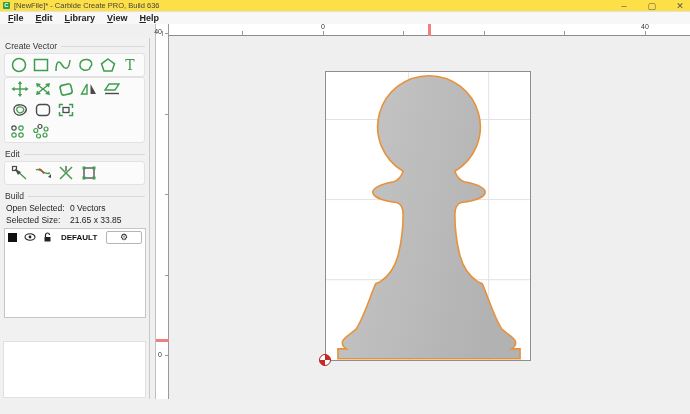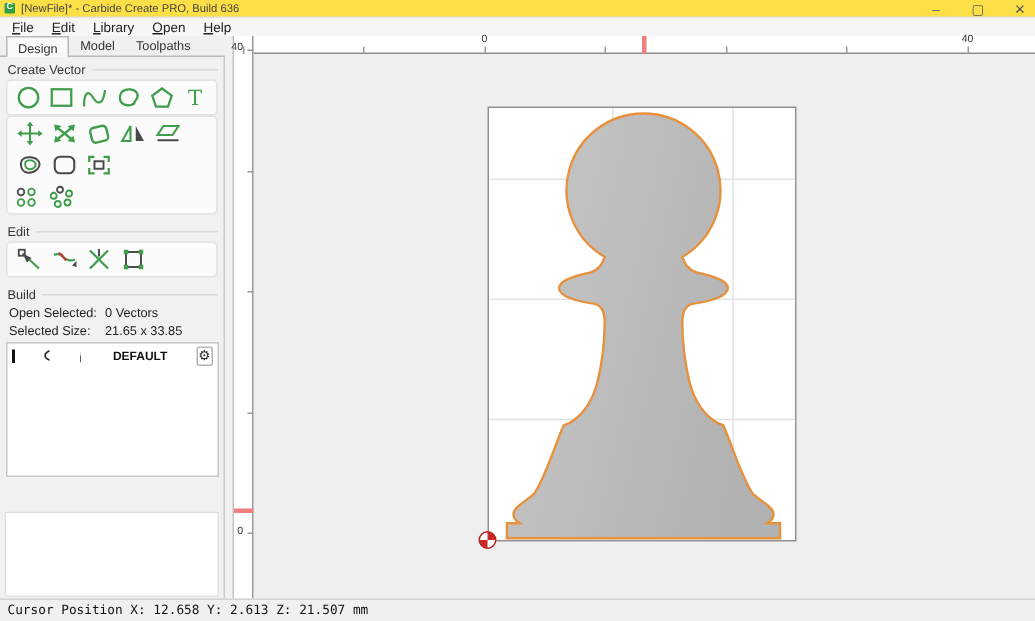--- a/index.html
+++ b/index.html
@@ -9,21 +9,21 @@
 
   
   .titlebar { position:absolute; left:0; top:0; width:690px; height:12px; background:#fde047; border-bottom:1px solid #e2e2e2; display:flex; align-items:center; }
   .app-icon { width:7px; height:7px; margin:0 4px 0 3px; background:#2f9e44; border-radius:1px; color:#fff; font-size:6px; line-height:7px; text-align:center; font-weight:bold; }
   .title-text { font-size:7.5px; color:#444; }
   .win-controls { position:absolute; right:4px; top:0; height:12px; display:flex; gap:16px; align-items:center; }
   .win-btn { font-size:9px; color:#555; line-height:12px; width:12px; text-align:center; }
 
   
   .menubar { position:absolute; left:0; top:12px; width:690px; height:12px; background:#f7f7f7; display:flex; align-items:center; padding-left:2px; }
-  .menu-item { font-size:9px; color:#222; padding:0 6px; line-height:12px; }
+  .menu-item { font-size:9px; color:#222; padding:0 6px; line-height:12px;font-weight:bold; }
   .menu-item::first-letter { text-decoration:underline; }
 
   
   .tabbar { position:absolute; left:0; top:24px; width:150px; height:14px; background:#f0f0f0; border-bottom:1px solid #b8b8b8; display:flex; align-items:flex-end; padding-left:4px; }
   .tab { font-size:8.5px; color:#333; height:13px; line-height:13px; padding:0 7px; }
   .tab.active { background:#fafafa; border:1px solid #b8b8b8; border-bottom:none; height:14px; line-height:14px; margin-bottom:-1px; }
 
   
   .left-panel { position:absolute; left:0; top:38px; width:150px; height:361px; background:#f1f1f1; border-right:1px solid #c9c9c9; }
   .group-hdr { display:flex; align-items:center; margin:3px 4px 2px 5px; }
@@ -31,21 +31,21 @@
   .group-line { flex:1; height:1px; background:#d9d9d9; margin-left:4px; }
   .tool-card { background:#fbfbfb; border:1px solid #e2e2e2; border-radius:3px; margin:0 4px; padding:2px 3px; }
   .tool-row { display:flex; align-items:center; }
   .tool-btn { width:23px; height:18px; display:flex; align-items:center; justify-content:center; }
 
   .info-rows { margin:1px 6px; }
   .info-row { display:flex; font-size:8.5px; color:#222; line-height:11.5px; }
   .info-row .lab { width:64px; }
 
   .layers-card { position:absolute; left:4px; top:190px; width:142px; height:90px; background:#fff; border:1px solid #c6c6c6; }
-  .layer-row { display:flex; align-items:center; height:16px; padding:0 3px; gap:19px; }
+  .layer-row { display:flex; align-items:center; height:16px; padding:0 3px; gap:7px; }
   .layer-swatch { width:9px; height:9px; background:#111; }
   .layer-name { font-size:8px; font-weight:bold; color:#111; flex:1; margin-left:2px; }
   .gear-btn { width:36px; height:13px; background:#fff; border:1px solid #b5b5b5; border-radius:2px; font-size:9px; line-height:11px; text-align:center; color:#222; }
   .bottom-white { position:absolute; left:3px; top:303px; width:143px; height:57px; background:#fff; border:1px solid #e0e0e0; }
 
   
   .canvas-bg { position:absolute; left:169px; top:36px; width:521px; height:363px; background:#efefef; }
   .hruler { position:absolute; left:155px; top:24px; width:535px; height:12px; background:#fff; border-bottom:1px solid #8c8c8c; }
   .vruler { position:absolute; left:155px; top:24px; width:14px; height:375px; background:#fff; border-left:1px solid #c0c0c0; border-right:1px solid #9a9a9a; }
   .htick { position:absolute; top:31px; width:1px; height:5px; background:#9a9a9a; }
@@ -76,29 +76,24 @@
       <div class="win-btn">–</div>
       <div class="win-btn">▢</div>
       <div class="win-btn">✕</div>
     </div>
   </div>
 
   <div class="menubar">
     <div class="menu-item">File</div>
     <div class="menu-item">Edit</div>
     <div class="menu-item">Library</div>
-    <div class="menu-item">Open</div>
+    <div class="menu-item">View</div>
     <div class="menu-item">Help</div>
   </div>
 
-  <div class="tabbar">
-    <div class="tab active">Design</div>
-    <div class="tab">Model</div>
-    <div class="tab">Toolpaths</div>
-  </div>
 
   <div class="left-panel">
 
     <div class="group-hdr">
       <span>Create Vector</span>
         <div class="group-line"></div>
     </div>
     <div class="tool-card">
       <div class="tool-row">
         <div class="tool-btn">
@@ -370,17 +365,14 @@
            A51.5,51.5 0 0 1 103.5,3.5 Z" fill="url(#pawnfill)" stroke="#e8913c" stroke-width="1.6"></path>
     </svg>
   </div>
 
   <svg class="origin" width="14" height="14">
     <circle cx="7" cy="7" r="5.5" fill="#ffffff" stroke="#b02020" stroke-width="1"></circle>
     <path d="M7,7 L7,1.5 A5.5,5.5 0 0 1 12.5,7 Z" fill="#c62828"></path>
     <path d="M7,7 L7,12.5 A5.5,5.5 0 0 1 1.5,7 Z" fill="#c62828"></path>
   </svg>
 
-  <div class="statusbar">
-    <div class="status-text">Cursor Position X: 12.658 Y: 2.613 Z: 21.507 mm</div>
-  </div>
 
 </div>
 
 </body></html>

